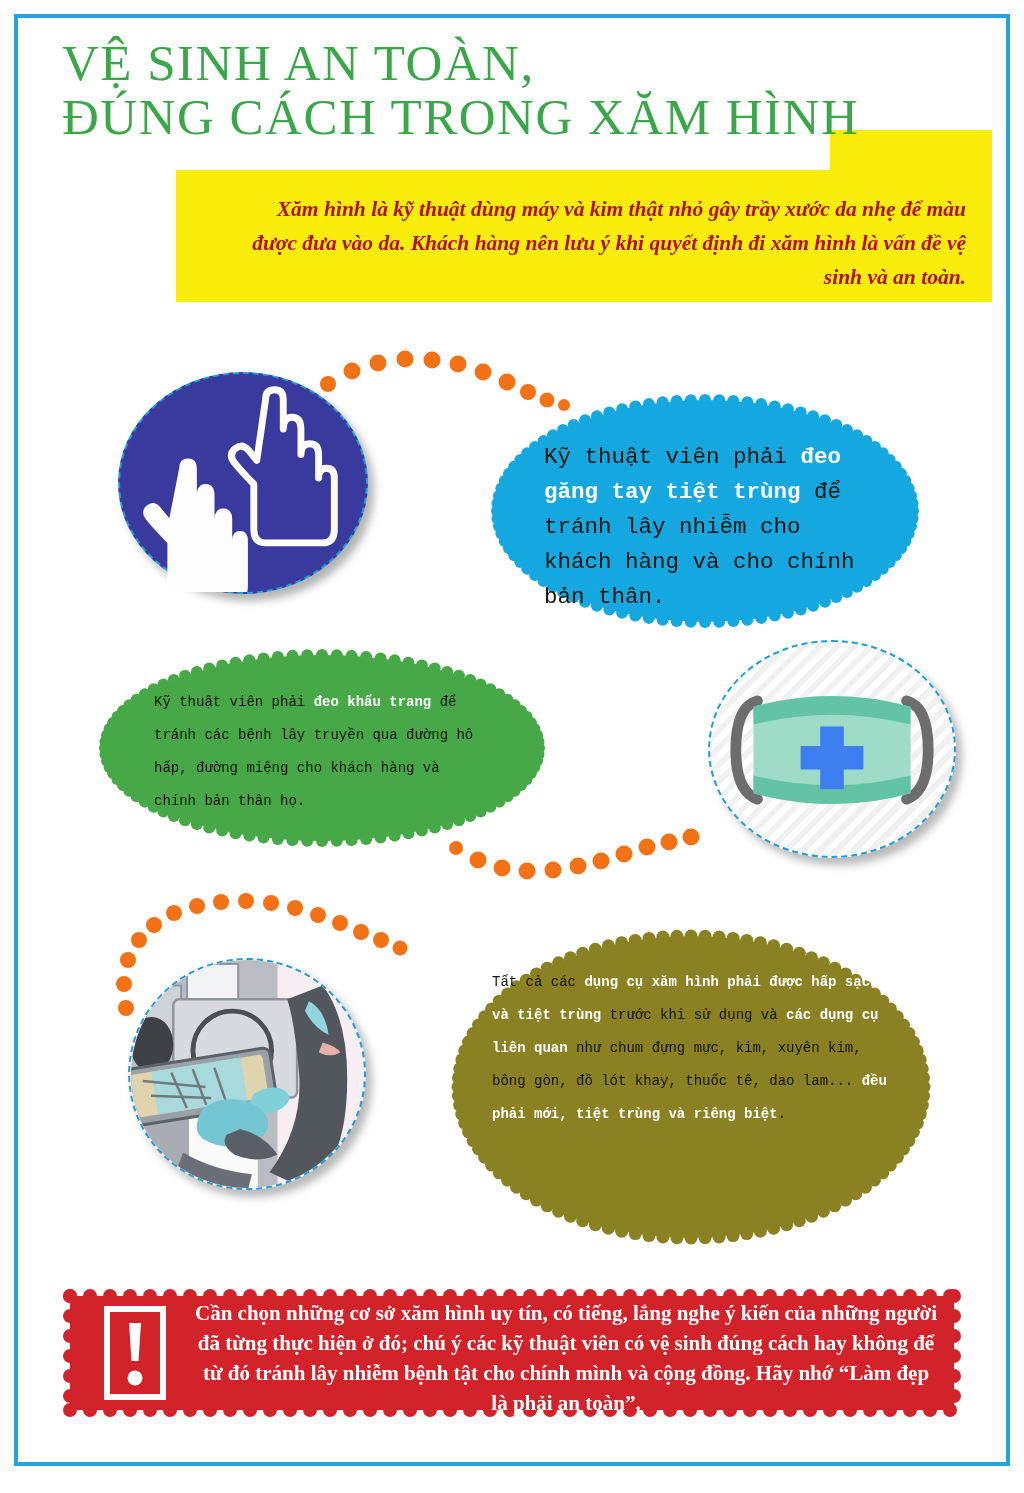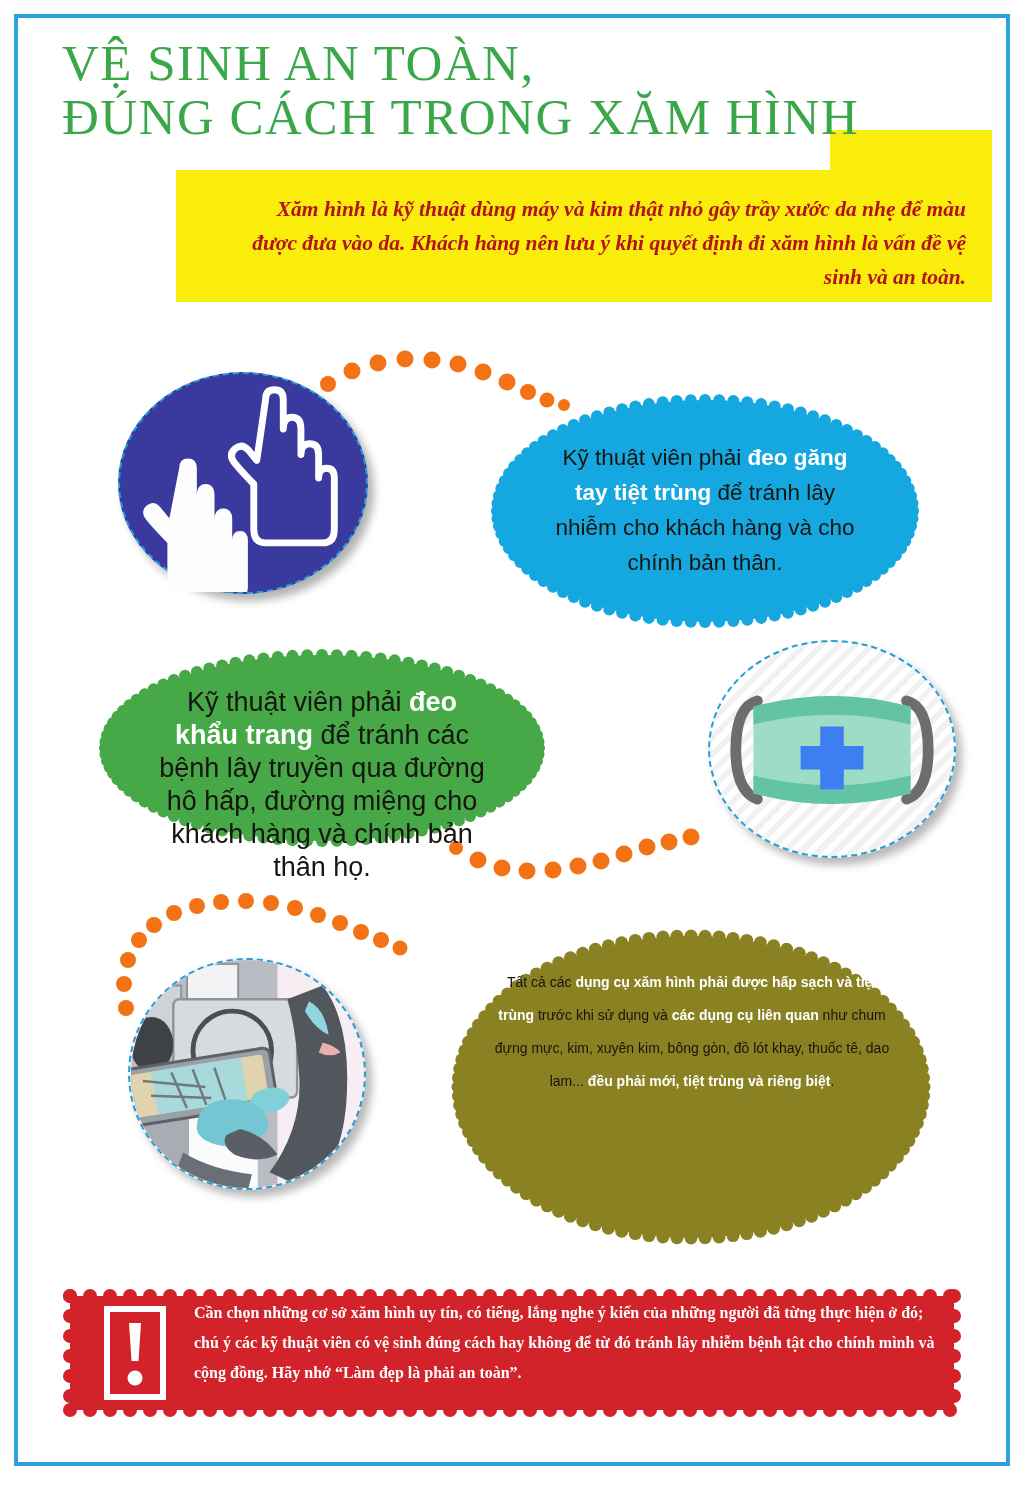--- a/index.html
+++ b/index.html
@@ -130,36 +130,35 @@
 
   
   .bubble {
     position: absolute;
     z-index: 4;
   }
   .bubble svg { position: absolute; inset: 0; width: 100%; height: 100%; }
   .bubble .btext {
     position: absolute;
     z-index: 2;
-    text-align: center;
     color: #16150f;
-    font-family: Liberation Sans, sans-serif;
+    font-family: Liberation Mono, monospace;
   }
   .btext b { color: #ffffff; font-weight: bold; }
 
   #bubble-gloves { left: 488px; top: 392px; width: 434px; height: 238px; }
   #bubble-gloves .btext {
     left: 56px; top: 48px; width: 322px;
     font-size: 22.5px; line-height: 35px;
   }
 
   #bubble-mask { left: 96px; top: 648px; width: 452px; height: 200px; }
   #bubble-mask .btext {
     left: 58px; top: 38px; width: 336px;
-    font-size: 27px; line-height: 33px;
+    font-size: 14px; line-height: 33px;
   }
 
   #bubble-tools { left: 448px; top: 928px; width: 486px; height: 318px; }
   #bubble-tools .btext {
     left: 44px; top: 38px; width: 400px;
     font-size: 14px; line-height: 33px;
   }
 
   
   .connector { position: absolute; z-index: 3; pointer-events: none; }
@@ -189,22 +188,23 @@
   #warn-icon svg { width: 100%; height: 100%; display: block; }
   #warn-text {
     position: absolute;
     left: 132px;
     top: 10px;
     width: 744px;
     z-index: 2;
     color: #ffffff;
     font-family: "Liberation Serif", "DejaVu Serif", serif;
     font-weight: bold;
-    font-size: 16px;
+    font-size: 21px;
     line-height: 30px;
+    text-align: center;
   }
 </style>
 </head>
 <body>
 
 <div id="poster">
 
   <div class="frame"></div>
 
   <div class="intro-box"></div>

